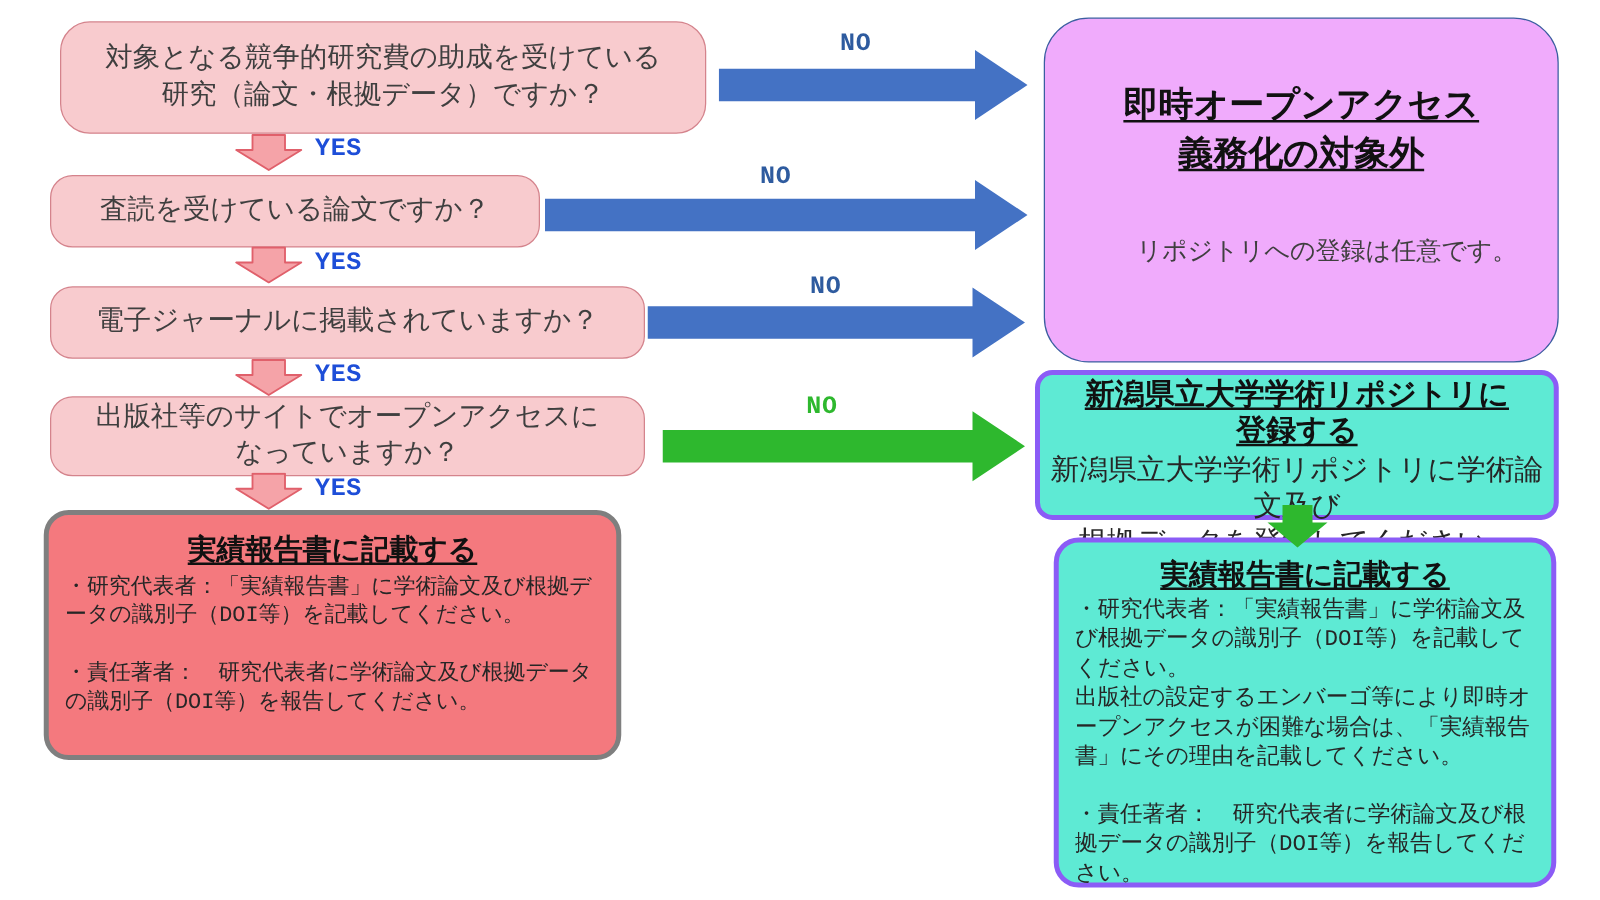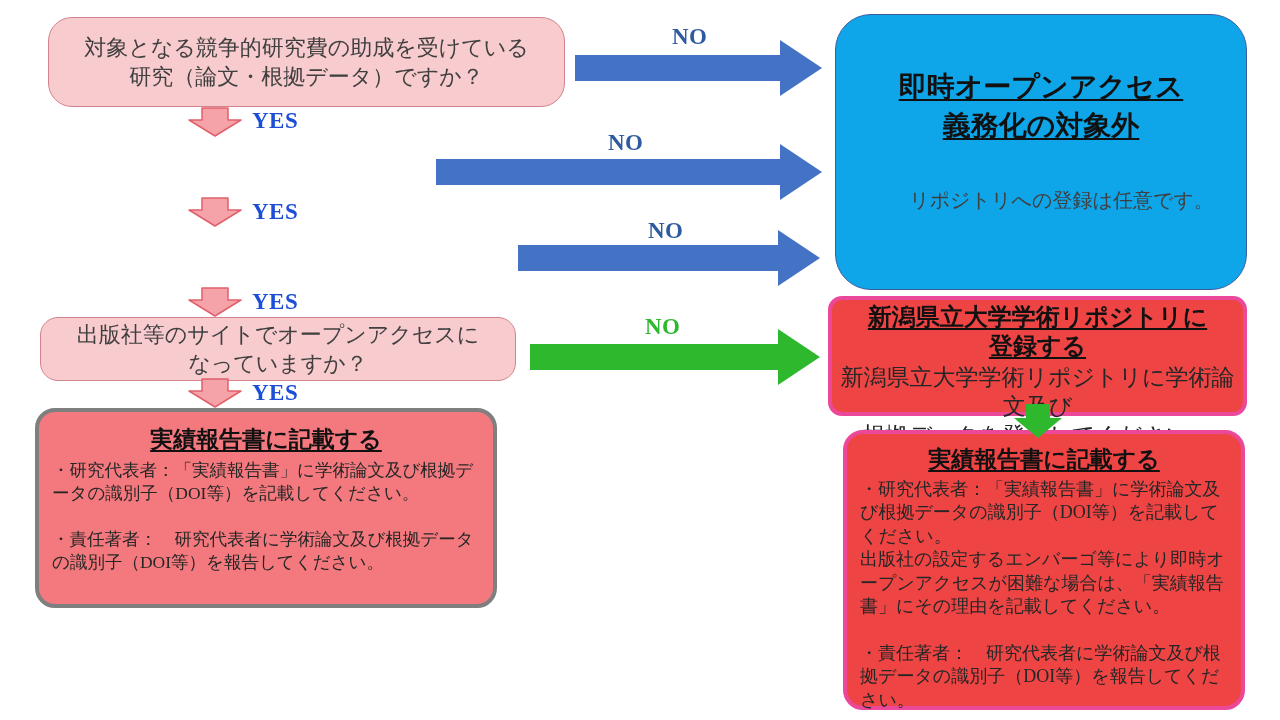--- a/index.html
+++ b/index.html
@@ -1,61 +1,63 @@
 <!DOCTYPE html>
 <html><head>
 <meta charset="utf-8">
 <style>
   html,body{margin:0;padding:0;background:#fff;}
   #canvas{
     position:relative;width:1280px;height:720px;background:#ffffff;
-    font-family:Liberation Serif, serif;overflow:hidden;
+    font-family:Liberation Mono, monospace;overflow:hidden;
   }
   .pre{white-space:pre-line;}
   
   .qbox{
     position:absolute;box-sizing:border-box;
     background:#F8CBCE;border:1.6px solid #D4838C;
     display:flex;align-items:center;justify-content:center;
     text-align:center;color:#3F3F3F;font-size:22px;line-height:1.32;
   }
   
   .result{position:absolute;box-sizing:border-box;}
   .red-result{
     background:#F4797E;border:4px solid #7F7F7F;border-radius:20px;
     padding:8px 13px;
   }
   .blue-result{
-    background:#0ea5e9;border:1.6px solid #3B5EA0;border-radius:36px;
+    background:#f0abfc;border:1.6px solid #3B5EA0;border-radius:36px;
     text-align:center;
   }
   .green-result{
-    background:#ef4444;border:4px solid #ec4899;
+    background:#5eead4;border:4px solid #8b5cf6;
   }
   .box-title{
     font-weight:bold;color:#111;text-align:center;
     text-decoration:underline;text-underline-offset:3px;
   }
   .box-body{color:#262626;}
   
-  .lbl{position:absolute;font-weight:bold;font-size:23px;letter-spacing:.5px;}
+  .lbl{position:absolute;font-weight:bold;font-size:20px;letter-spacing:.5px;}
   .yes-lbl{color:#1d4ed8;}
   .no-blue{color:#2E5B9F;}
   .no-green{color:#2EB82E;}
   .arrow{position:absolute;}
 </style>
 </head>
 <body>
 
 <div id="canvas">
 
   <div class="qbox pre" style="left:48px;top:17px;width:517px;height:90px;border-radius:24px;">対象となる競争的研究費の助成を受けている
 研究（論文・根拠データ）ですか？</div>
 
+  <div class="qbox" style="left:40px;top:140px;width:392px;height:58px;border-radius:18px;">査読を受けている論文ですか？</div>
 
+  <div class="qbox" style="left:40px;top:229px;width:476px;height:58px;border-radius:18px;">電子ジャーナルに掲載されていますか？</div>
 
   <div class="qbox pre" style="left:40px;top:317px;width:476px;height:64px;border-radius:18px;">出版社等のサイトでオープンアクセスに
 なっていますか？</div>
 
   <svg class="arrow" style="left:186px;top:107px;z-index:4;" width="58" height="30">
     <polygon points="16,1 42,1 42,13 55,13 29,29 3,13 16,13" fill="#F5A3A8" stroke="#E0606B" stroke-width="1.5" stroke-linejoin="round"></polygon>
   </svg>
   <div class="lbl yes-lbl" style="left:252px;top:108px;">YES</div>
 
   <svg class="arrow" style="left:186px;top:197px;z-index:4;" width="58" height="30">

